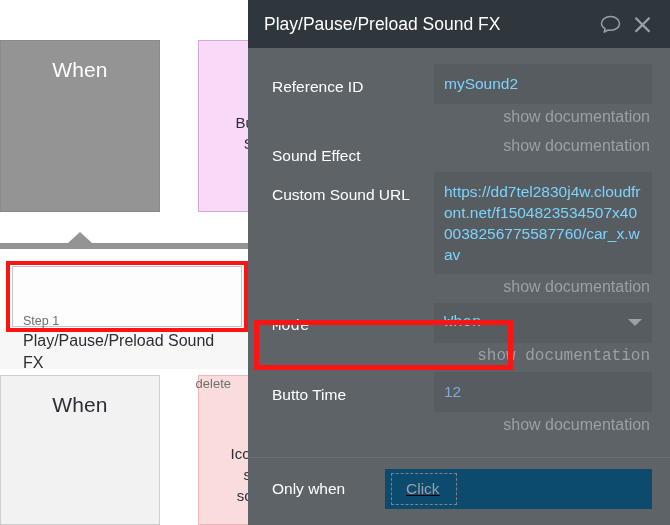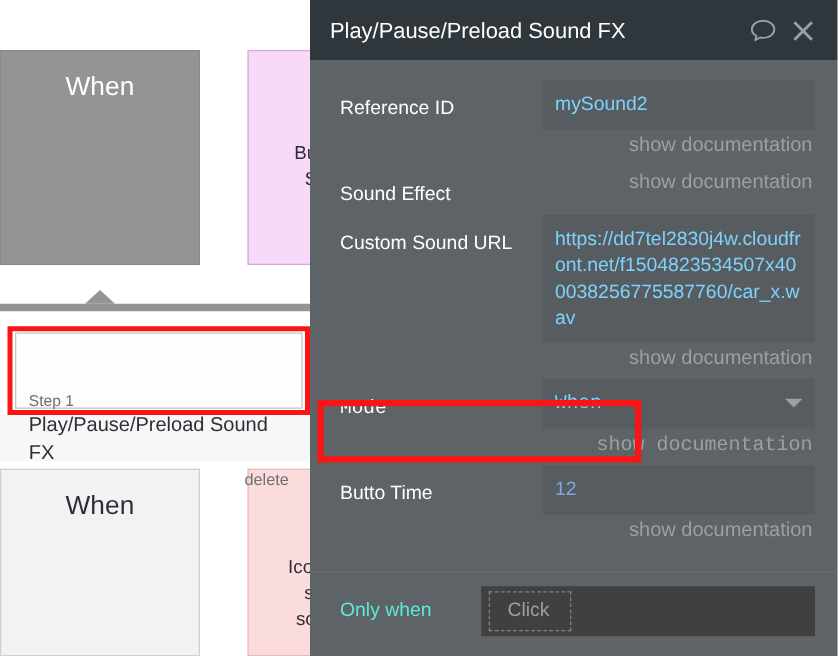--- a/index.html
+++ b/index.html
@@ -271,34 +271,35 @@
   .onlywhen-row {
     position: absolute;
     left: 0;
     width: 422px;
     display: flex;
     align-items: center;
     padding: 0 18px 0 24px;
     box-sizing: border-box;
   }
   .onlywhen-label {
-    color: #5eead4;
+    color: #ffffff;
     font-size: 15.5px;
     line-height: 20px;
     width: 113px;
     flex: none;
   }
   .onlywhen-field {
     flex: 1;
-    background: #404040;
+    background: #0c4a6e;
     height: 40px;
     display: flex;
     align-items: center;
     padding-left: 6px;
     box-sizing: border-box;
+    text-decoration: underline;
   }
   .chip-placeholder {
     border: 1px dashed #7d8287;
     color: #9aa0a5;
     font-size: 15.5px;
     line-height: 20px;
     padding: 5px 16px 5px 14px;
     display: inline-block;
   }
 </style>

